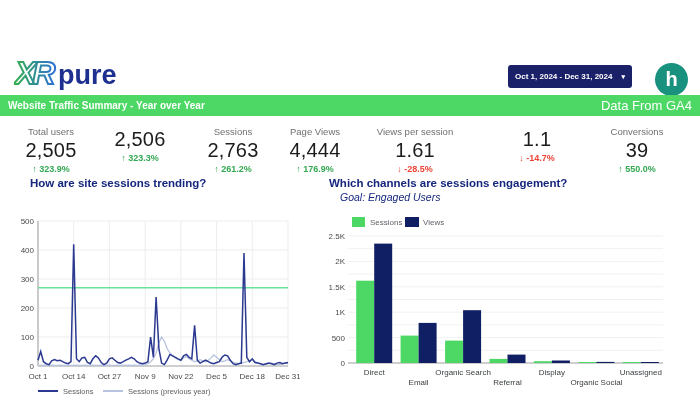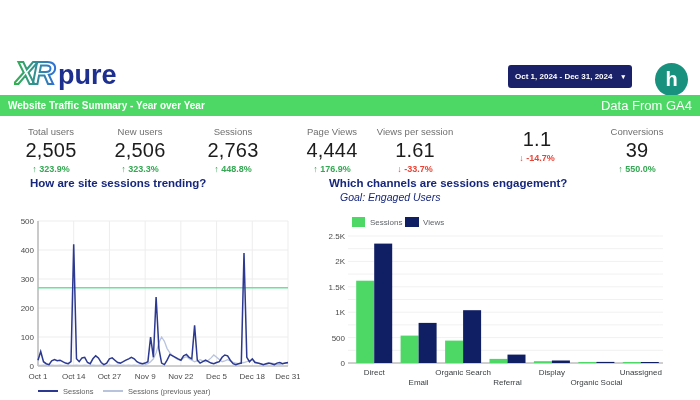--- a/index.html
+++ b/index.html
@@ -48,38 +48,37 @@
     <span class="title">Website Traffic Summary - Year over Year</span>
     <span class="src">Data From GA4</span>
   </div>
 
   <div class="kpi" style="left:-14px">
     <div class="label">Total users</div>
     <div class="value">2,505</div>
     <div class="delta up"><span class="arr">↑ </span><span>323.9%</span></div>
   </div>
   <div class="kpi" style="left:75px">
-    <div class="label">New users</div>
     <div class="value">2,506</div>
     <div class="delta up"><span class="arr">↑ </span><span>323.3%</span></div>
   </div>
   <div class="kpi" style="left:168px">
     <div class="label">Sessions</div>
     <div class="value">2,763</div>
-    <div class="delta up"><span class="arr">↑ </span><span>448.8%</span></div>
+    <div class="delta up"><span class="arr">↑ </span><span>261.2%</span></div>
   </div>
-  <div class="kpi" style="left:267px">
+  <div class="kpi" style="left:250px">
     <div class="label">Page Views</div>
     <div class="value">4,444</div>
     <div class="delta up"><span class="arr">↑ </span><span>176.9%</span></div>
   </div>
   <div class="kpi" style="left:350px">
     <div class="label">Views per session</div>
     <div class="value">1.61</div>
-    <div class="delta down"><span class="arr">↓ </span><span>-33.7%</span></div>
+    <div class="delta down"><span class="arr">↓ </span><span>-28.5%</span></div>
   </div>
   <div class="kpi" style="left:472px">
     <div class="value">1.1</div>
     <div class="delta down"><span class="arr">↓ </span><span>-14.7%</span></div>
   </div>
   <div class="kpi" style="left:572px">
     <div class="label">Conversions</div>
     <div class="value">39</div>
     <div class="delta up"><span class="arr">↑ </span><span>550.0%</span></div>
   </div>

